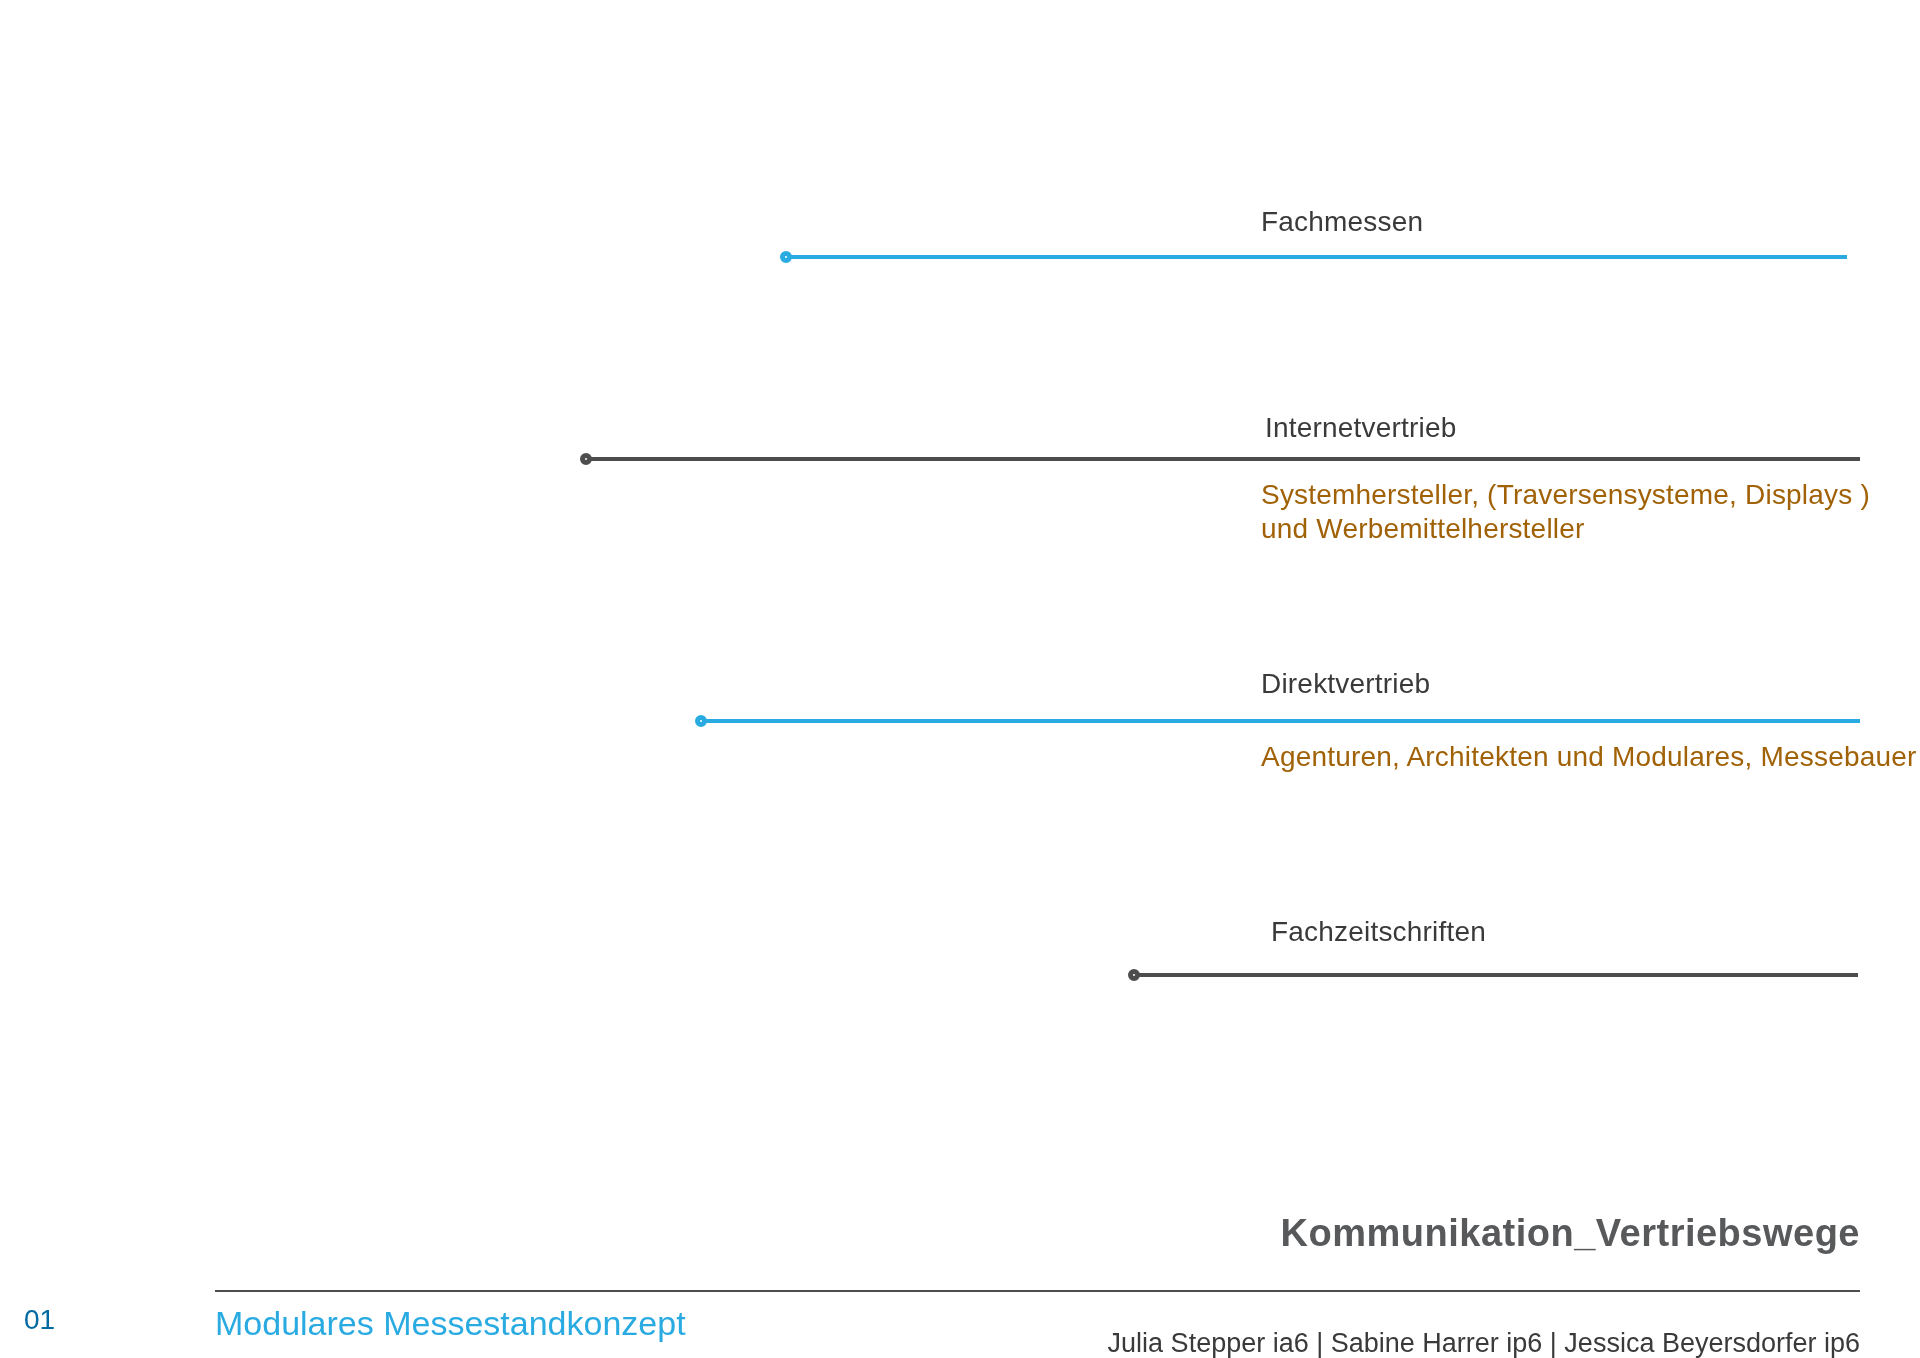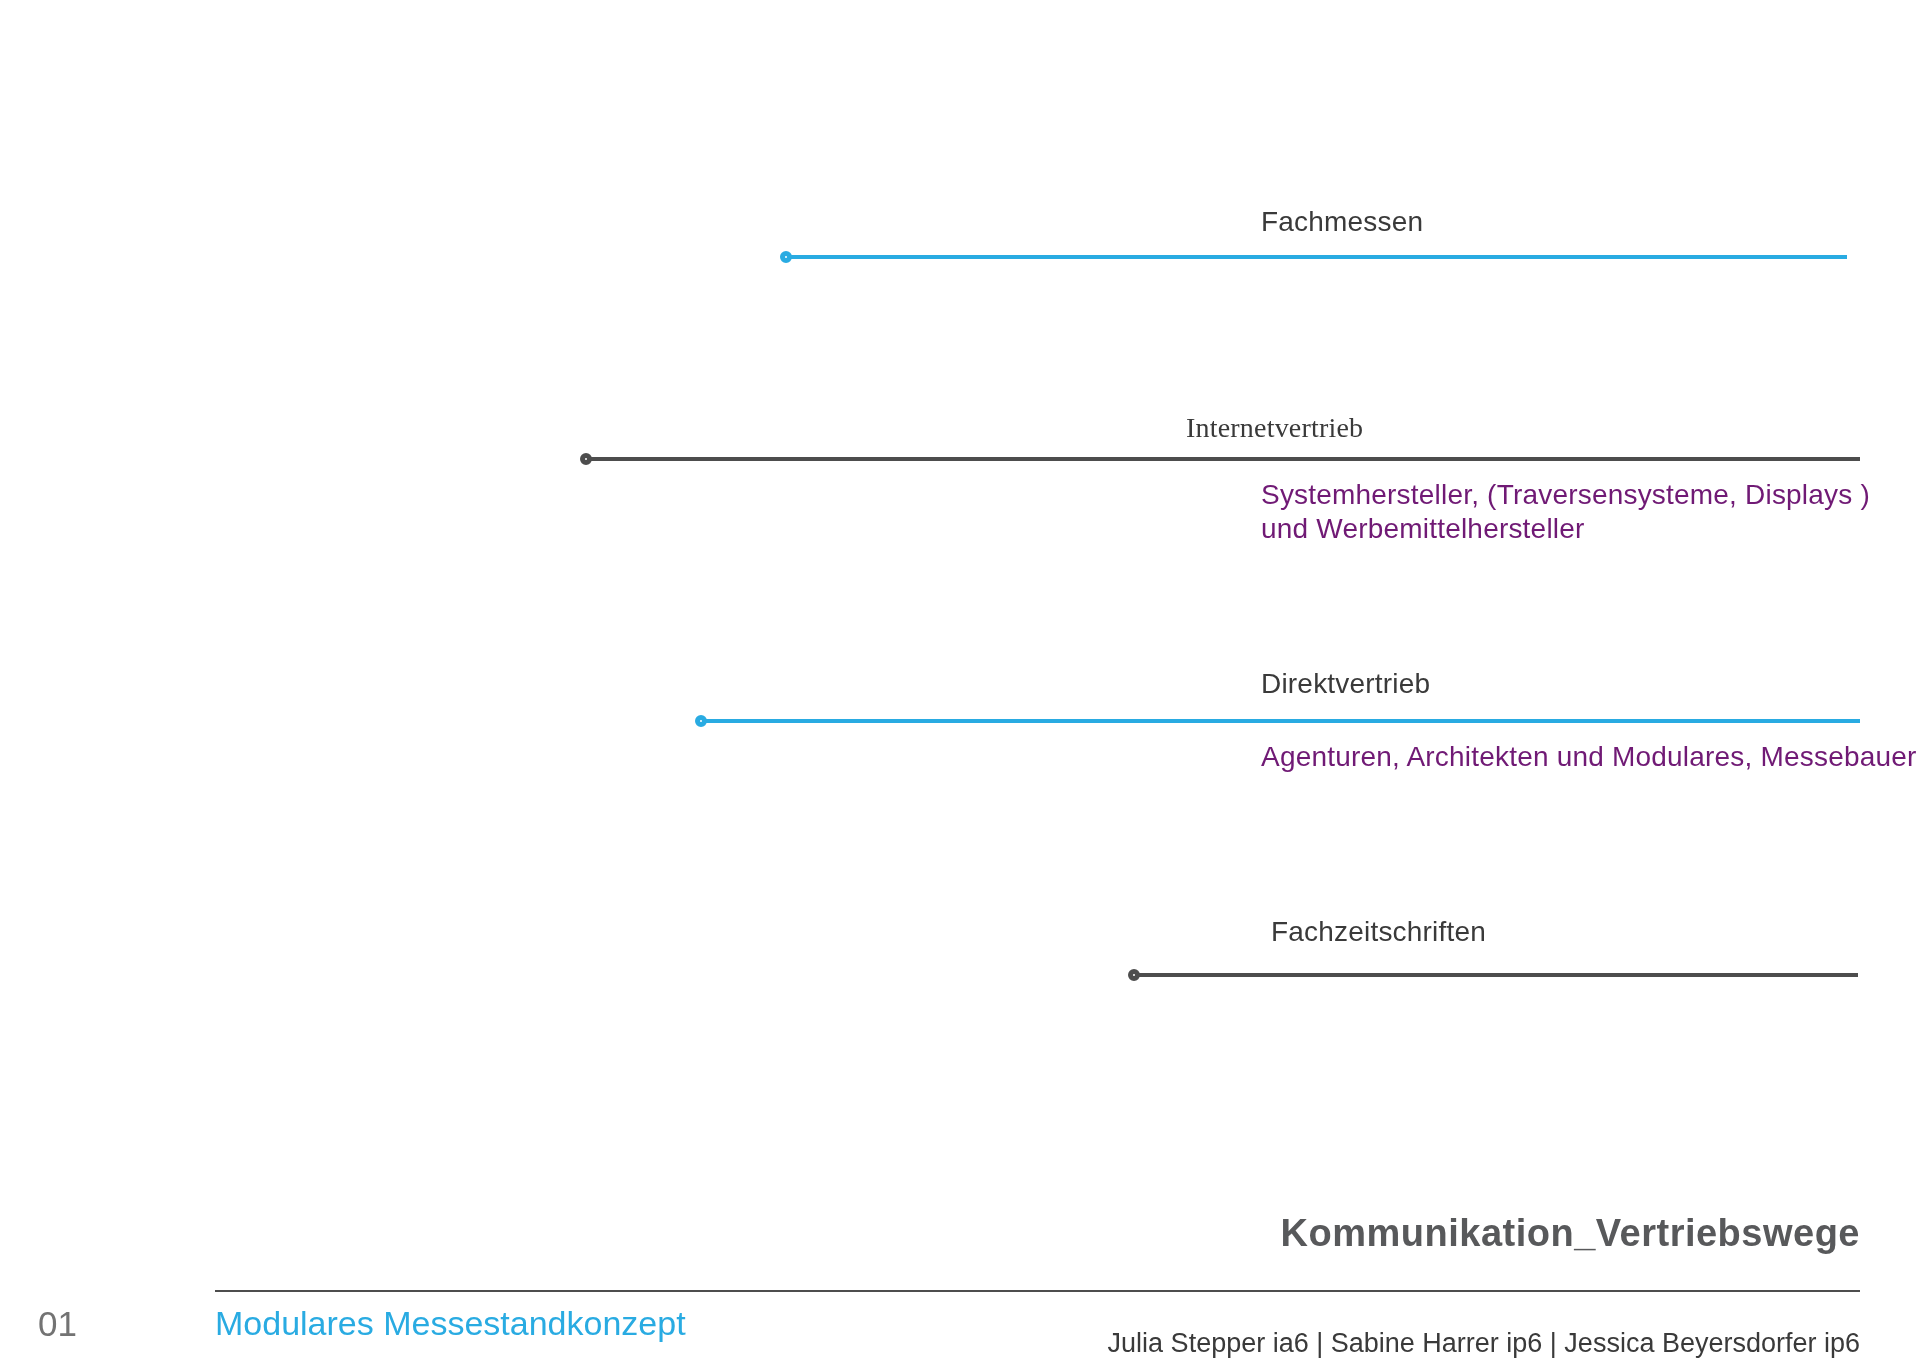--- a/index.html
+++ b/index.html
@@ -21,21 +21,21 @@
   
   .channel-label {
     position: absolute;
     font-size: 28px;
     color: #3a3a3a;
     letter-spacing: 0.2px;
   }
   .channel-sub {
     position: absolute;
     font-size: 28px;
-    color: #701a75;
+    color: #a16207;
     line-height: 34px;
     white-space: pre-line;
     letter-spacing: 0.2px;
   }
   .channel-line {
     position: absolute;
     height: 4px;
   }
   .channel-line.blue { background: #29ABE2; }
   .channel-line.gray { background: #4D4D4D; }
@@ -51,21 +51,21 @@
     border: 5px solid #4D4D4D;
   }
   .channel-line.blue .dot { border-color: #29ABE2; }
   .channel-line.gray .dot { border-color: #4D4D4D; }
 
   
   .r1-label { left: 1261px; top: 206px; }
   .r1-line  { left: 790px;  top: 255px; width: 1057px; }
 
   
-  .r2-label { left: 1186px; top: 412px; font-family: Liberation Serif, serif; }
+  .r2-label { left: 1265px; top: 412px; }
   .r2-line  { left: 590px;  top: 457px; width: 1270px; }
   .r2-sub   { left: 1261px; top: 478px; }
 
   
   .r3-label { left: 1261px; top: 668px; text-align: center; }
   .r3-line  { left: 705px;  top: 719px; width: 1155px; }
   .r3-sub   { left: 1261px; top: 740px; }
 
   
   .r4-label { left: 1261px; top: 916px; margin-left: 10px; }
@@ -83,24 +83,24 @@
   .footer-divider {
     position: absolute;
     left: 215px;
     top: 1290px;
     width: 1645px;
     height: 2px;
     background: #4D4D4D;
   }
   .footer-page-number {
     position: absolute;
-    left: 38px;
+    left: 24px;
     top: 1304px;
-    font-size: 35px;
-    color: #737373;
+    font-size: 28px;
+    color: #0369a1;
   }
   .footer-project {
     position: absolute;
     left: 215px;
     top: 1304px;
     font-size: 34px;
     color: #29ABE2;
   }
   .footer-authors {
     position: absolute;

